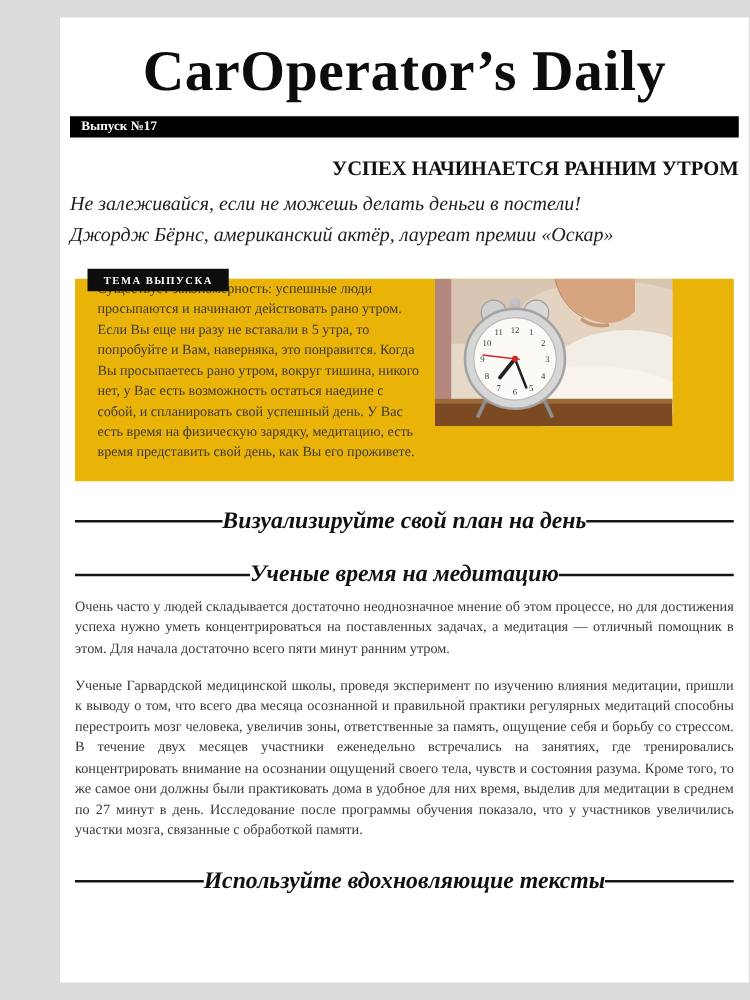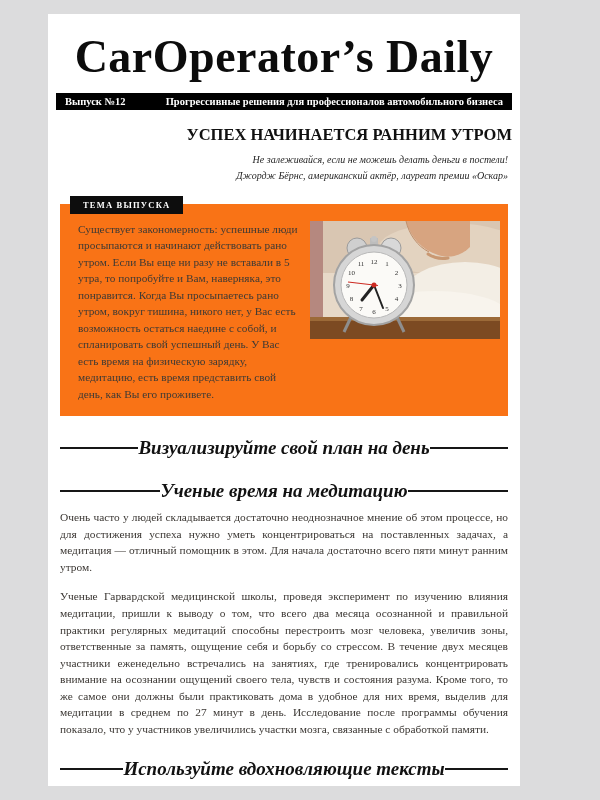--- a/index.html
+++ b/index.html
@@ -5,21 +5,21 @@
   * { margin:0; padding:0; box-sizing:border-box; }
   html,body { width:600px; height:800px; }
   body {
     background:#dcdcdd;
     font-family:"Liberation Serif","DejaVu Serif",serif;
     position:relative;
     overflow:hidden;
   }
   .paper {
     position:absolute; left:48px; top:14px;
-    width:472px; height:772px;
+    width:551px; height:772px;
     background:#ffffff;
     padding:0 8px;
   }
   
   .masthead {
     text-align:center;
     font-weight:bold;
     font-size:46px;
     letter-spacing:0.5px;
     color:#0c0c0c;
@@ -38,34 +38,34 @@
   }
   
   .article-title {
     text-align:right;
     font-weight:bold;
     font-size:16.5px;
     color:#111;
     margin:15px 0 7px;
   }
   .quote {
-    text-align:right;
+    text-align:left;
     font-style:italic;
-    font-size:10px;
+    font-size:16px;
     line-height:1.55;
     color:#1e1e1e;
     padding-right:4px;
     font-family:Liberation Serif, serif;
   }
   
   .topic-box {
     position:relative;
-    background:#f97316;
+    background:#eab308;
     margin:21px 4px 0;
-    padding:17px 8px 14px 18px;
+    padding:0 8px 14px 18px;
     display:flex;
     gap:12px;
     min-height:142px;
   }
   .topic-label {
     position:absolute;
     top:-8px; left:10px;
     background:#0d0d0d;
     color:#fff;
     font-size:8.5px;
@@ -105,22 +105,21 @@
   }
 </style>
 </head>
 <body>
 
 <div class="paper">
 
   <h1 class="masthead">CarOperator’s Daily</h1>
 
   <div class="issue-bar">
-    <span>Выпуск №12</span>
-    <span>Прогрессивные решения для профессионалов автомобильного бизнеса</span>
+    <span>Выпуск №17</span>
   </div>
 
   <h2 class="article-title">УСПЕХ НАЧИНАЕТСЯ РАННИМ УТРОМ</h2>
 
   <div class="quote">
     <div>Не залеживайся, если не можешь делать деньги в постели!</div>
     <div>Джордж Бёрнс, американский актёр, лауреат премии «Оскар»</div>
   </div>
 
   <div class="topic-box">

